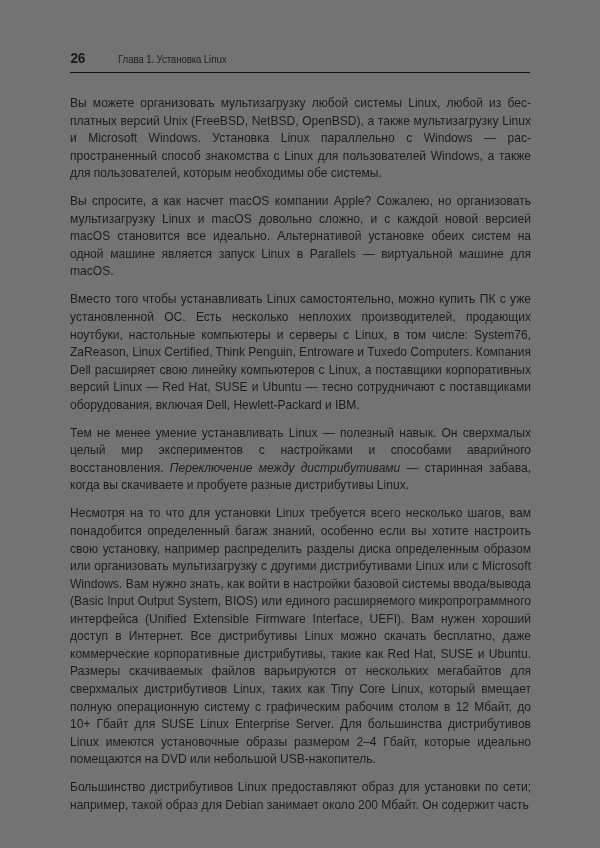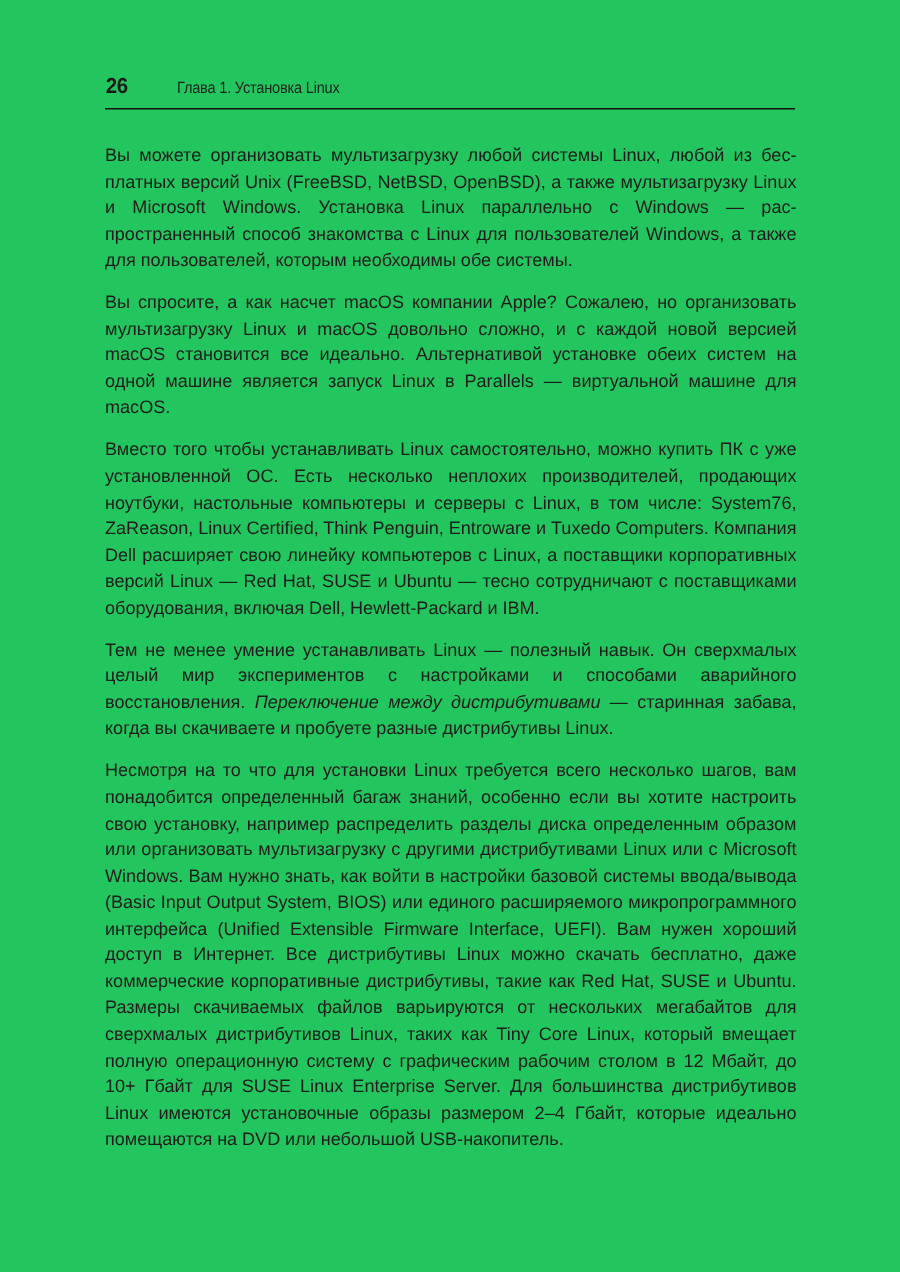--- a/index.html
+++ b/index.html
@@ -5,21 +5,21 @@
 <style>
   html, body {
     margin: 0;
     padding: 0;
     background: #ffffff;
   }
   .page {
     position: relative;
     width: 600px;
     height: 848px;
-    background: #22c55e;
+    background: #737373;
     overflow: hidden;
     box-sizing: border-box;
   }
   .running-head {
     position: absolute;
     left: 70px;
     top: 50px;
     width: 460px;
     height: 18px;
     display: flex;
@@ -89,15 +89,16 @@
   </div>
 
   <div class="head-rule"></div>
 
   <div class="body-column">
       <p><span>Вы можете организовать мультизагрузку любой системы Linux, любой из бес­платных версий Unix (FreeBSD, NetBSD, OpenBSD), а также мультизагрузку Linux и Microsoft Windows. Установка Linux параллельно с Windows — рас­пространенный способ знакомства с Linux для пользователей Windows, а также для пользователей, которым необходимы обе системы.</span></p>
       <p><span>Вы спросите, а как насчет macOS компании Apple? Сожалею, но организовать мультизагрузку Linux и macOS довольно сложно, и с каждой новой версией macOS становится все идеально. Альтернативой установке обеих систем на одной машине является запуск Linux в Parallels — виртуальной машине для macOS.</span></p>
       <p><span>Вместо того чтобы устанавливать Linux самостоятельно, можно купить ПК с уже установленной ОС. Есть несколько неплохих производителей, продающих ноутбуки, настольные компьютеры и серверы с Linux, в том числе: System76, ZaReason, Linux Certified, Think Penguin, Entroware и Tuxedo Computers. Ком­пания Dell расширяет свою линейку компьютеров с Linux, а поставщики кор­поративных версий Linux — Red Hat, SUSE и Ubuntu — тесно сотрудничают с поставщиками оборудования, включая Dell, Hewlett-Packard и IBM.</span></p>
       <p><span>Тем не менее умение устанавливать Linux — полезный навык. Он сверхмалых це­лый мир экспериментов с настройками и способами аварийного восстановления. </span><em>Переключение между дистрибутивами</em><span> — старинная забава, когда вы скачиваете и пробуете разные дистрибутивы Linux.</span></p>
       <p><span>Несмотря на то что для установки Linux требуется всего несколько шагов, вам понадобится определенный багаж знаний, особенно если вы хотите настроить свою установку, например распределить разделы диска определенным обра­зом или организовать мультизагрузку с другими дистрибутивами Linux или с Microsoft Windows. Вам нужно знать, как войти в настройки базовой системы ввода/вывода (Basic Input Output System, BIOS) или единого расширяемого микропрограммного интерфейса (Unified Extensible Firmware Interface, UEFI). Вам нужен хороший доступ в Интернет. Все дистрибутивы Linux можно скачать бесплатно, даже коммерческие корпоративные дистрибутивы, такие как Red Hat, SUSE и Ubuntu. Размеры скачиваемых файлов варьируются от нескольких мегабайтов для сверхмалых дистрибутивов Linux, таких как Tiny Core Linux, который вмещает полную операционную систему с графическим рабочим столом в 12 Мбайт, до 10+ Гбайт для SUSE Linux Enterprise Server. Для большинства дистрибутивов Linux имеются установочные образы размером 2–4 Гбайт, кото­рые идеально помещаются на DVD или небольшой USB-накопитель.</span></p>
+      <p><span>Большинство дистрибутивов Linux предоставляют образ для установки по сети; например, такой образ для Debian занимает около 200 Мбайт. Он содержит часть</span></p>
     </div>
 
 </div>
 
 </body></html>

